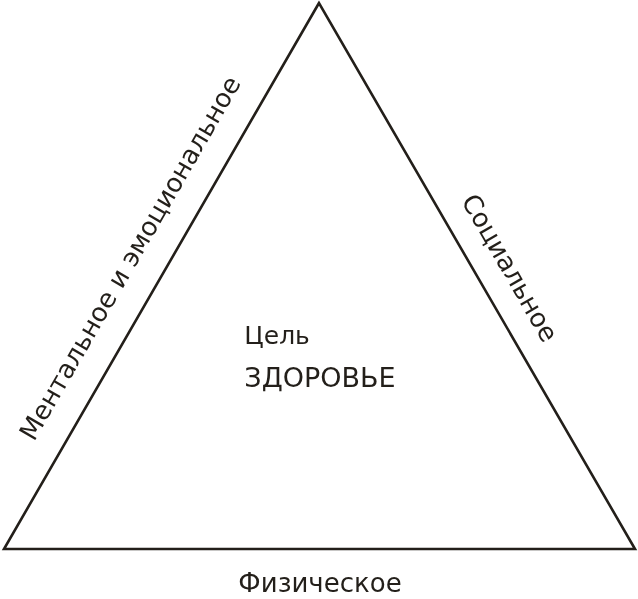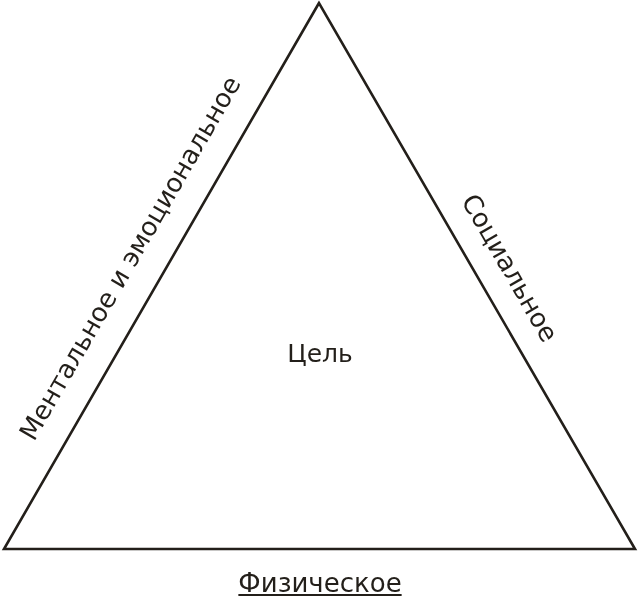--- a/index.html
+++ b/index.html
@@ -39,21 +39,20 @@
       font-size: 26px;
       left: 510px;
       top: 268px;
       transform: translate(-50%, -50%) rotate(60deg);
     }
     .side-bottom {
       font-size: 26px;
       left: 320px;
       top: 583px;
       transform: translate(-50%, -50%);
-      text-decoration: underline;
     }
     .center-block {
       position: absolute;
       left: 320px;
       top: 357px;
       transform: translate(-50%, -50%);
       text-align: left;
       color: #231f1a;
     }
     .center-kicker {
@@ -75,13 +74,14 @@
 </svg>
 
 <div class="label side-left">Ментальное и эмоциональное</div>
 
 <div class="label side-right">Социальное</div>
 
 <div class="label side-bottom">Физическое</div>
 
 <div class="center-block">
   <div class="center-kicker">Цель</div>
+  <div class="center-title">ЗДОРОВЬЕ</div>
 </div>
 
 </body></html>

